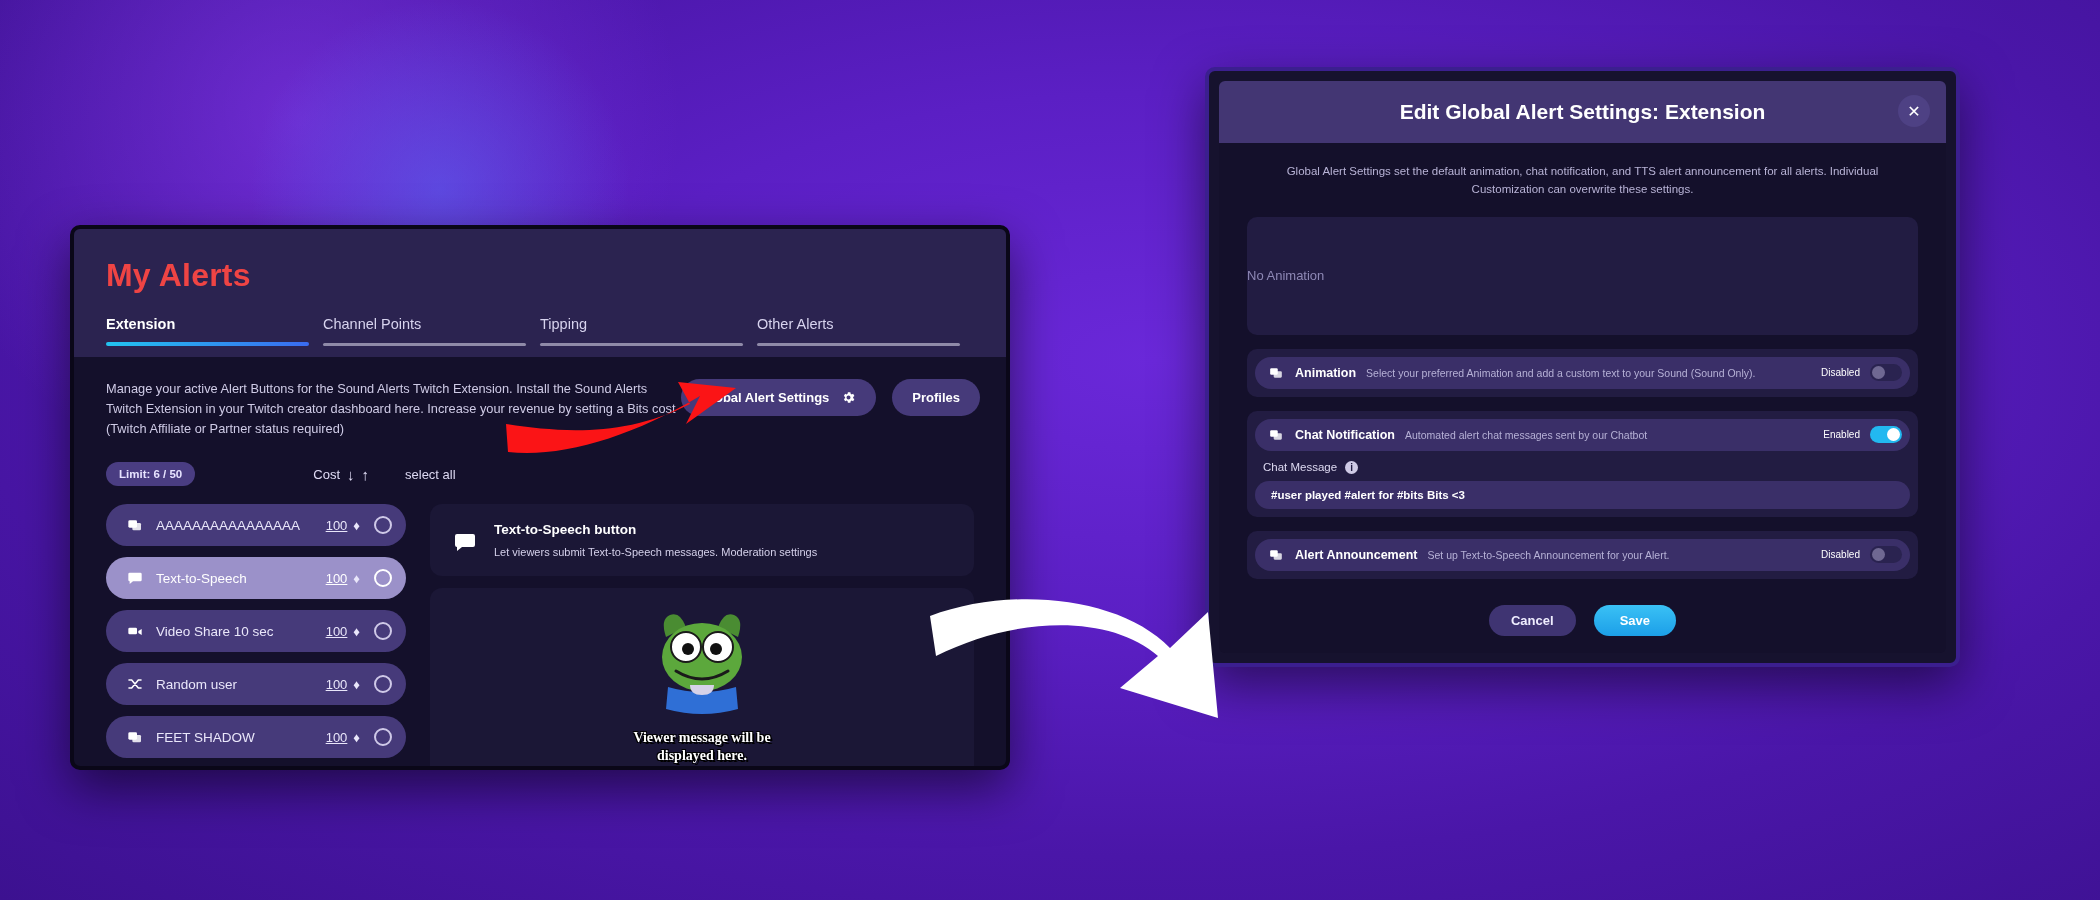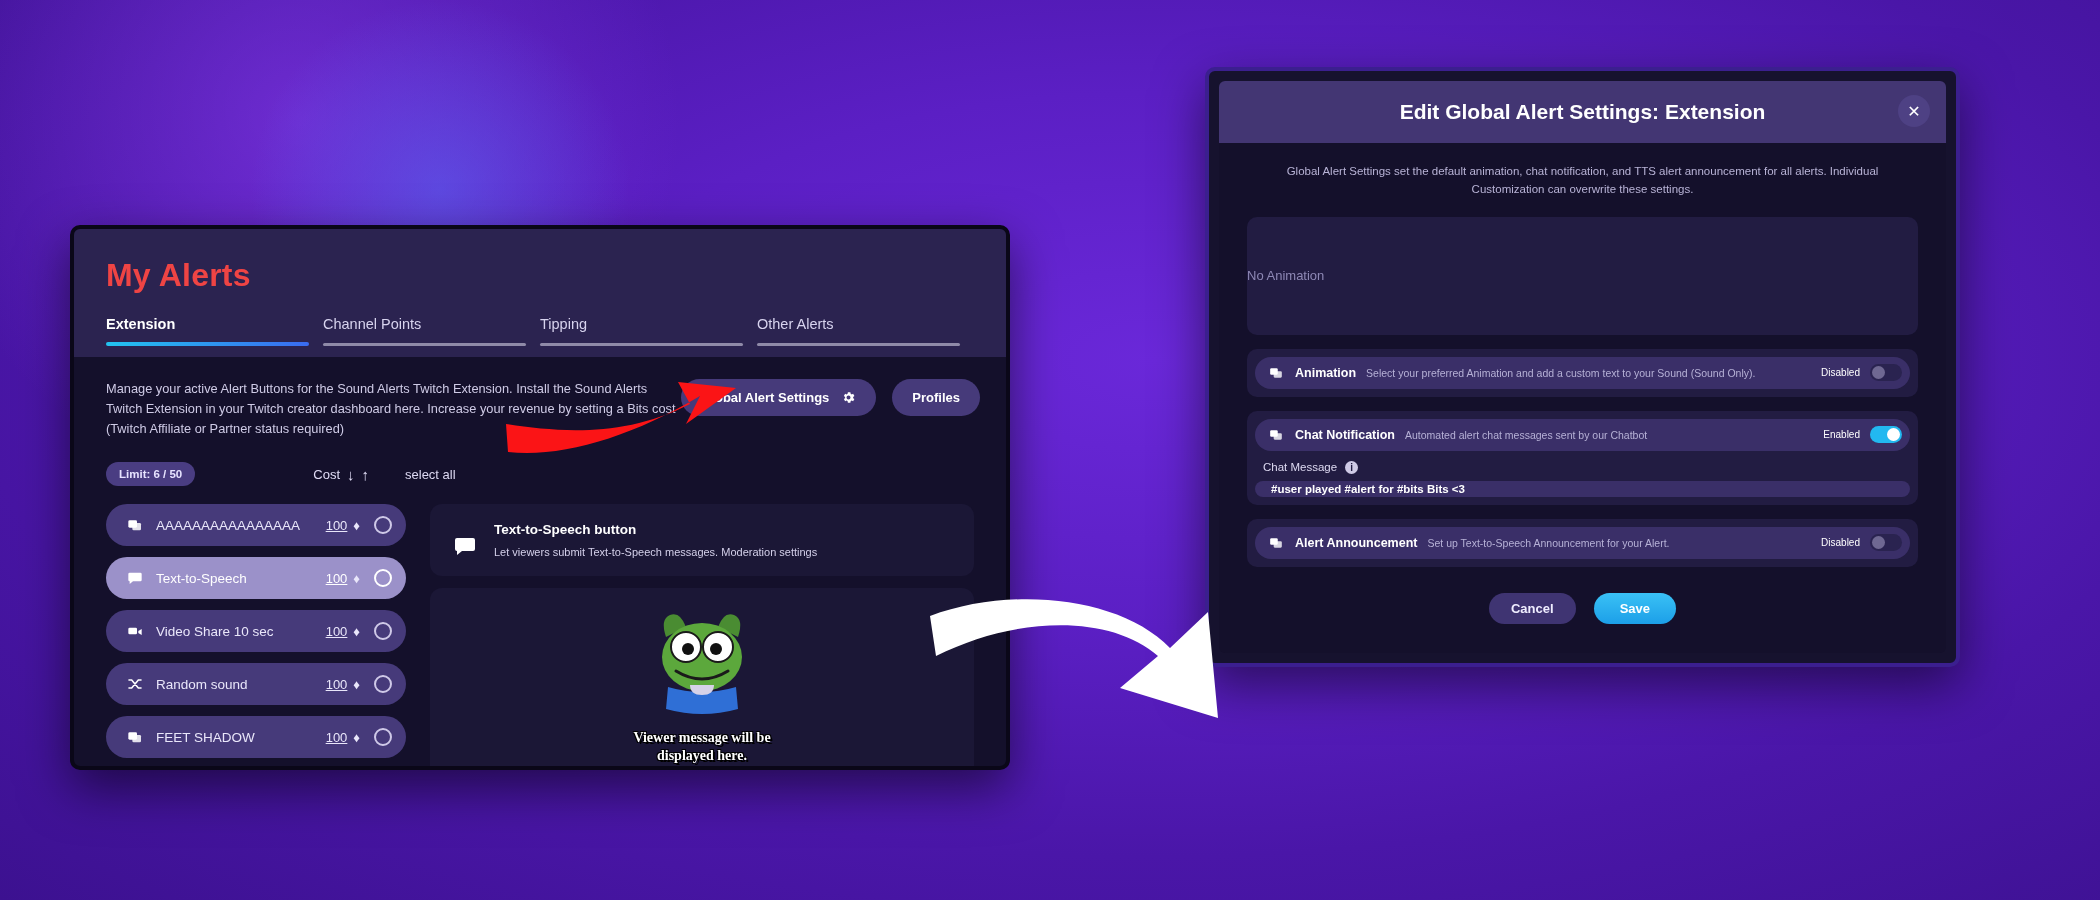--- a/index.html
+++ b/index.html
@@ -135,21 +135,21 @@
     width: 18px; height: 18px; border-radius: 50%;
     border: 2px solid #cfc9e8; flex-shrink:0;
   }
   .alert-row.selected .ar-radio { border-color:#ffffff; }
 
   .detail-col { flex: 1; display:flex; flex-direction: column; gap: 12px; }
   .detail-card {
     background: #1b1736;
     border-radius: 12px;
     padding: 18px 22px;
-    display: flex; align-items: flex-end; gap: 16px;
+    display: flex; align-items: center; gap: 16px;
   }
   .dc-icon { width: 26px; flex-shrink:0; margin-top: 4px; display:flex; justify-content:center; }
   .dc-title { font-size: 13.5px; font-weight: bold; color: #ffffff; }
   .dc-sub { font-size: 11px; color: #d4d0ea; margin-top: 9px; }
 
   .preview-card {
     background: #1b1736;
     border-radius: 12px;
     flex: 1;
     display: flex; flex-direction: column;
@@ -250,21 +250,21 @@
     margin: 10px 0 7px 8px;
   }
   .info-ic {
     width: 13px; height: 13px; border-radius: 50%;
     background:#cfcae6; color:#221c42; font-size:10px; font-weight:bold;
     display:flex; align-items:center; justify-content:center;
   }
   .chat-input {
     background: #3a2f68;
     border-radius: 16px;
-    height: 16px;
+    height: 28px;
     display:flex; align-items:center;
     padding: 0 16px;
     font-size: 11.5px; font-weight: bold; color:#ffffff;
   }
   .modal-footer {
     display:flex; justify-content:center; gap: 18px;
     margin-top: 26px;
   }
   .btn-cancel {
     background:#3f3472; color:#efedff;
@@ -359,21 +359,21 @@
           <span class="bits">♦</span>
           <span class="ar-radio"></span>
         </div>
 
         <div class="alert-row">
           <span class="ar-icon">
             <svg viewBox="0 0 24 24" width="16" height="16" fill="none" stroke="#ffffff" stroke-width="2.4" stroke-linecap="round">
                 <path d="M3 6h4l10 12h4M3 18h4l10-12h4"></path>
               </svg>
           </span>
-          <span class="ar-label">Random sound</span>
+          <span class="ar-label">Random user</span>
           <span class="ar-cost">100</span>
           <span class="bits">♦</span>
           <span class="ar-radio"></span>
         </div>
 
         <div class="alert-row">
           <span class="ar-icon">
             <svg viewBox="0 0 24 24" width="16" height="16" fill="#ffffff">
                 <rect x="2" y="5" width="13" height="11" rx="2"></rect>
                 <rect x="8" y="9" width="13" height="11" rx="2" opacity="0.85"></rect>

